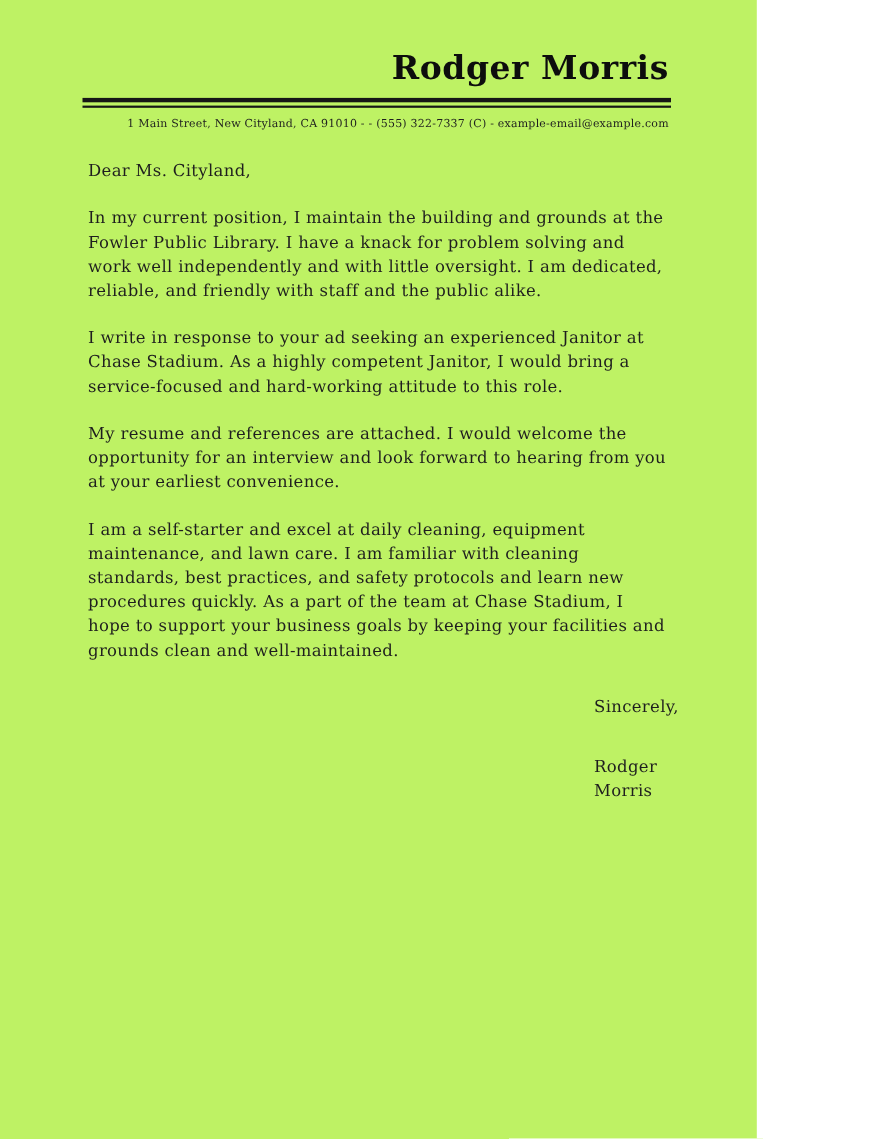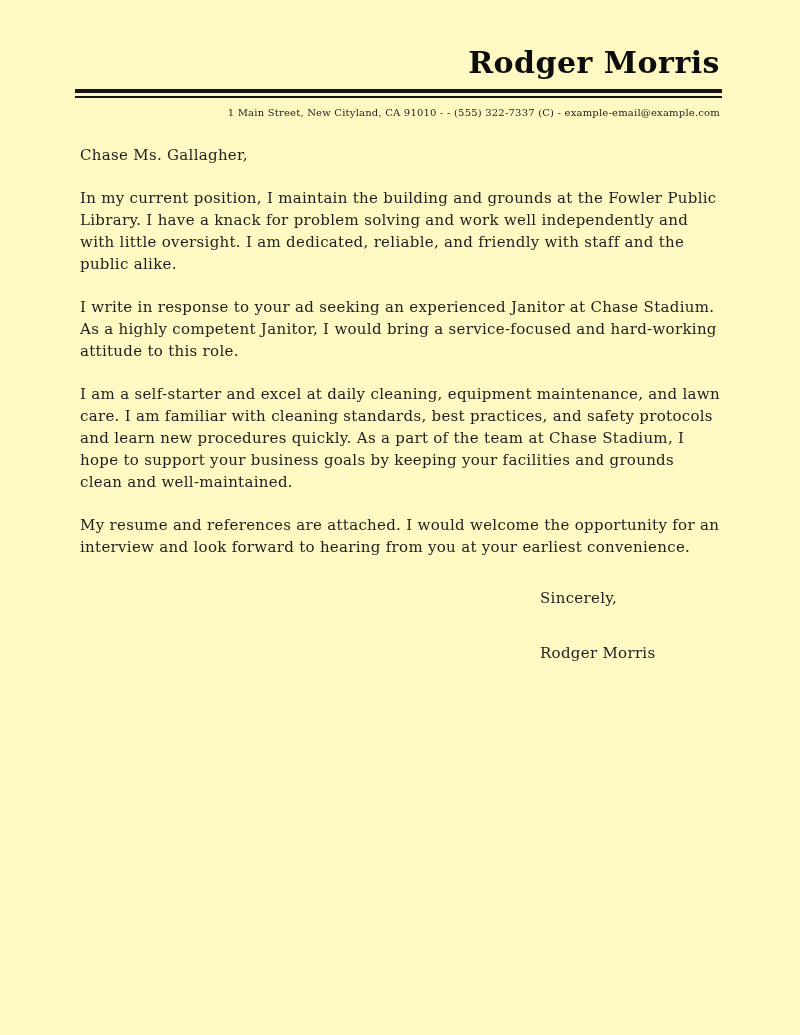--- a/index.html
+++ b/index.html
@@ -1,24 +1,24 @@
 <!DOCTYPE html>
 <html><head>
 <meta charset="utf-8">
 <style>
   html, body {
     margin: 0;
     padding: 0;
     background: #ffffff;
   }
   .page {
-    width: 800px;
+    width: 688px;
     height: 1035px;
     box-sizing: border-box;
-    background: #fef9c3;
+    background: #bef264;
     color: #1e1e1e;
     font-family: "DejaVu Serif", serif;
     overflow: hidden;
     position: relative;
   }
   .letterhead {
     padding-top: 46px;
   }
   .letterhead-name {
     margin: 0 80px 10px 75px;
@@ -71,29 +71,29 @@
 
 <div class="page">
 
   <header class="letterhead">
     <h1 class="letterhead-name">Rodger Morris</h1>
     <div class="double-rule"></div>
     <div class="contact-line">1 Main Street, New Cityland, CA 91010 - - (555) 322-7337 (C) - example-email@example.com</div>
   </header>
 
   <main class="letter-body">
-    <p class="salutation">Chase Ms. Gallagher,</p>
+    <p class="salutation">Dear Ms. Cityland,</p>
 
     <p>In my current position, I maintain the building and grounds at the Fowler Public Library. I have a knack for problem solving and work well independently and with little oversight. I am dedicated, reliable, and friendly with staff and the public alike.</p>
 
     <p>I write in response to your ad seeking an experienced Janitor at Chase Stadium. As a highly competent Janitor, I would bring a service-focused and hard-working attitude to this role.</p>
 
+    <p>My resume and references are attached. I would welcome the opportunity for an interview and look forward to hearing from you at your earliest convenience.</p>
+
     <p>I am a self-starter and excel at daily cleaning, equipment maintenance, and lawn care. I am familiar with cleaning standards, best practices, and safety protocols and learn new procedures quickly. As a part of the team at Chase Stadium, I hope to support your business goals by keeping your facilities and grounds clean and well-maintained.</p>
-
-    <p>My resume and references are attached. I would welcome the opportunity for an interview and look forward to hearing from you at your earliest convenience.</p>
 
     <div class="closing-block">
       <p>Sincerely,</p>
       <p class="signature-name">Rodger Morris</p>
     </div>
   </main>
 
 </div>
 
 </body></html>

